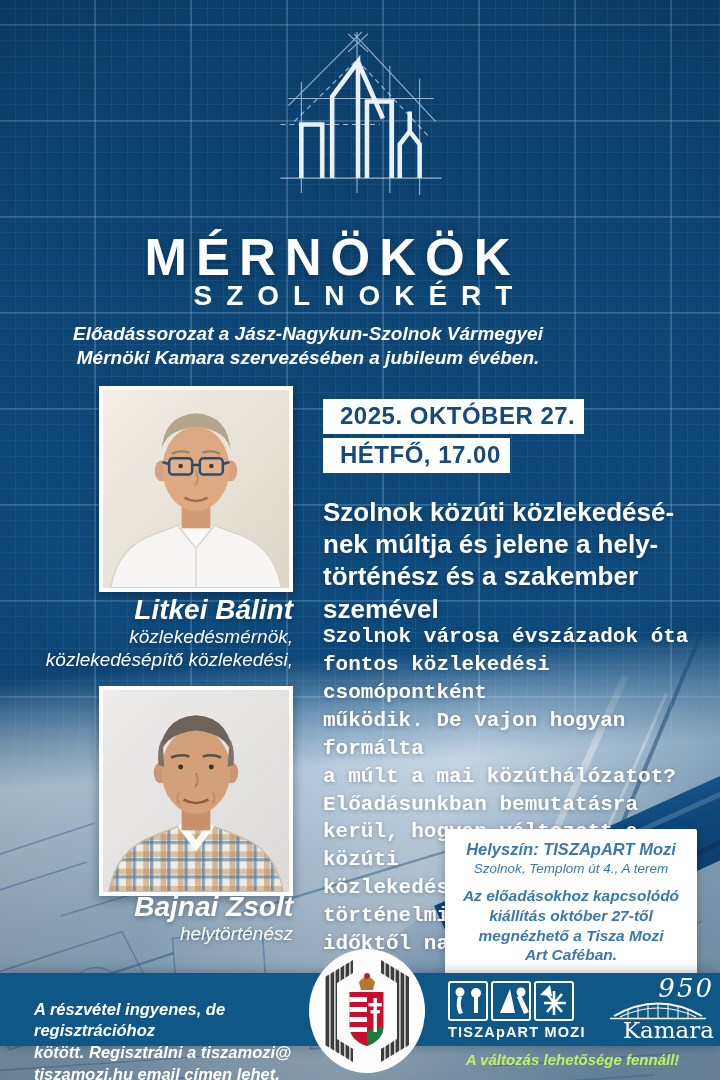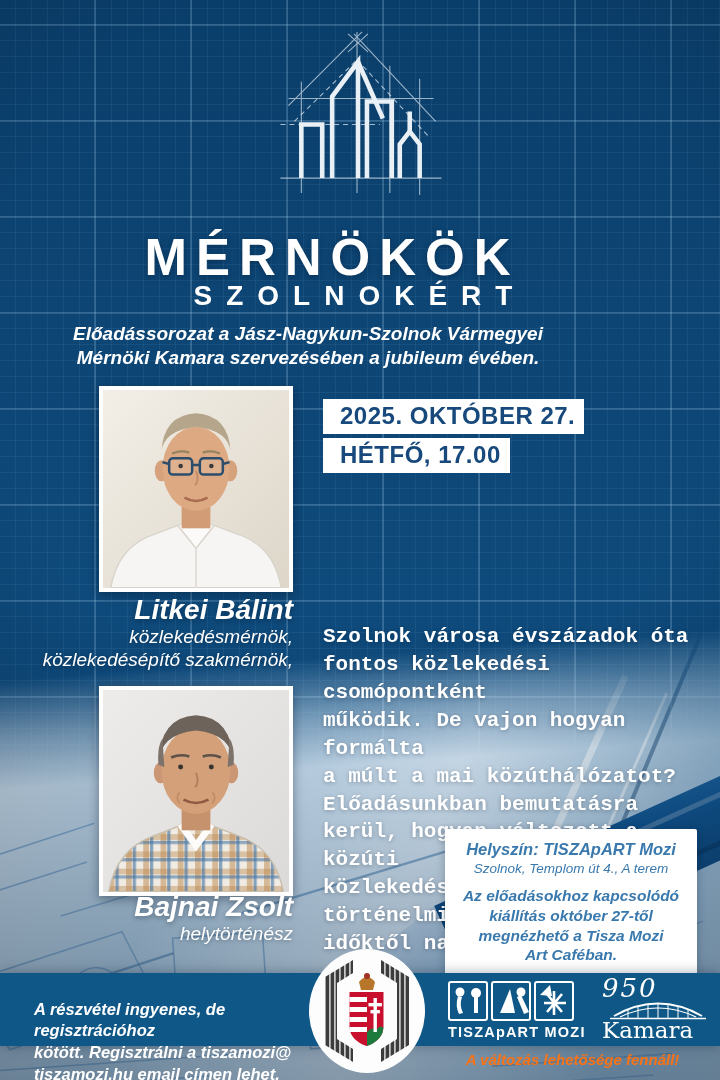--- a/index.html
+++ b/index.html
@@ -86,27 +86,27 @@
   
   .footer-band{position:absolute;left:0;top:973px;width:720px;height:73px;background:#0e5787;box-shadow:0 0 12px rgba(0,25,50,.35);}
   .registration{
     position:absolute;left:34px;top:982px;width:290px;
     font-size:16.5px;font-style:italic;font-weight:700;line-height:1.32;
   }
   .chamber-logo{position:absolute;left:306px;top:946px;width:122px;height:130px;}
   .tiszapart-logo{position:absolute;left:448px;top:981px;width:136px;text-align:left;}
   .tiszapart-logo svg{display:block;}
   .tiszapart-label{font-size:14.5px;font-weight:700;letter-spacing:1.2px;margin-top:3px;white-space:nowrap;}
-  .szolnok-logo{position:absolute;left:602px;top:975px;width:112px;text-align:left;line-height:1;}
+  .szolnok-logo{position:absolute;left:602px;top:975px;width:112px;text-align:right;line-height:1;}
   .szolnok-950{font-family:"DejaVu Serif",serif;font-style:italic;font-size:26px;letter-spacing:2px;}
   .szolnok-bridge{display:block;margin:-2px auto 0 auto;}
   .szolnok-name{font-family:"DejaVu Serif",serif;font-size:23px;margin-top:-2px;}
   .tagline{
     position:absolute;left:455px;top:1051px;width:235px;text-align:center;
-    color:#f97316;font-size:15px;font-weight:700;font-style:italic;
+    color:#bef264;font-size:15px;font-weight:700;font-style:italic;
   }
   .pencil{position:absolute;left:0;top:0;width:720px;height:1080px;pointer-events:none;}
 </style>
 </head>
 <body>
 
 <div class="poster">
 
   <div class="bg-grid"></div>
 
@@ -218,21 +218,21 @@
       <path d="M72,66 q9,-4 18,-1 M104,65 q9,-3 18,1" stroke="#96835f" stroke-width="2.4" fill="none"></path>
       <path d="M97,84 q4,10 -1,15" stroke="#c08b68" stroke-width="2" fill="none"></path>
       <path d="M85,112 q12,7 24,0" stroke="#a96a50" stroke-width="2.6" fill="none"></path>
       <path d="M97,165 V206" stroke="#e2dfda" stroke-width="2"></path>
     </svg>
   </div>
 
   <div class="speaker-block speaker-1">
     <div class="speaker-name">Litkei Bálint</div>
     <div class="speaker-title">közlekedésmérnök,</div>
-    <div class="speaker-title">közlekedésépítő szakmérnök,</div>
+    <div class="speaker-title">közlekedésépítő közlekedési,</div>
   </div>
 
   <div class="photo photo-2">
     <svg viewBox="0 0 194 210" width="186" height="202">
       <defs>
         <linearGradient id="bgshade2" x1="0" y1="0" x2="1" y2="1">
           <stop offset="0" stop-color="#eeecea"></stop>
             <stop offset="1" stop-color="#dcdad8"></stop>
         </linearGradient>
         <pattern id="plaid" width="18" height="18" patternUnits="userSpaceOnUse">
@@ -264,20 +264,24 @@
   <div class="speaker-block speaker-2">
     <div class="speaker-name">Bajnai Zsolt</div>
     <div class="speaker-title">helytörténész</div>
   </div>
 
   <div class="date-wrap">
     <div class="date-strip">2025. OKTÓBER 27.</div>
     <div class="date-strip">HÉTFŐ, 17.00</div>
   </div>
 
+  <h3 class="event-title pre">Szolnok közúti közlekedésé-
+nek múltja és jelene a hely-
+történész és a szakember
+szemével</h3>
   <p class="event-desc pre">Szolnok városa évszázadok óta
 fontos közlekedési csomópontként
 működik. De vajon hogyan formálta
 a múlt a mai közúthálózatot?
 Előadásunkban bemutatásra
 kerül, hogyan változott a közúti
 közlekedés Szolnokon a történelmi
 időktől napjainkig.</p>
 
   <div class="venue-box">

